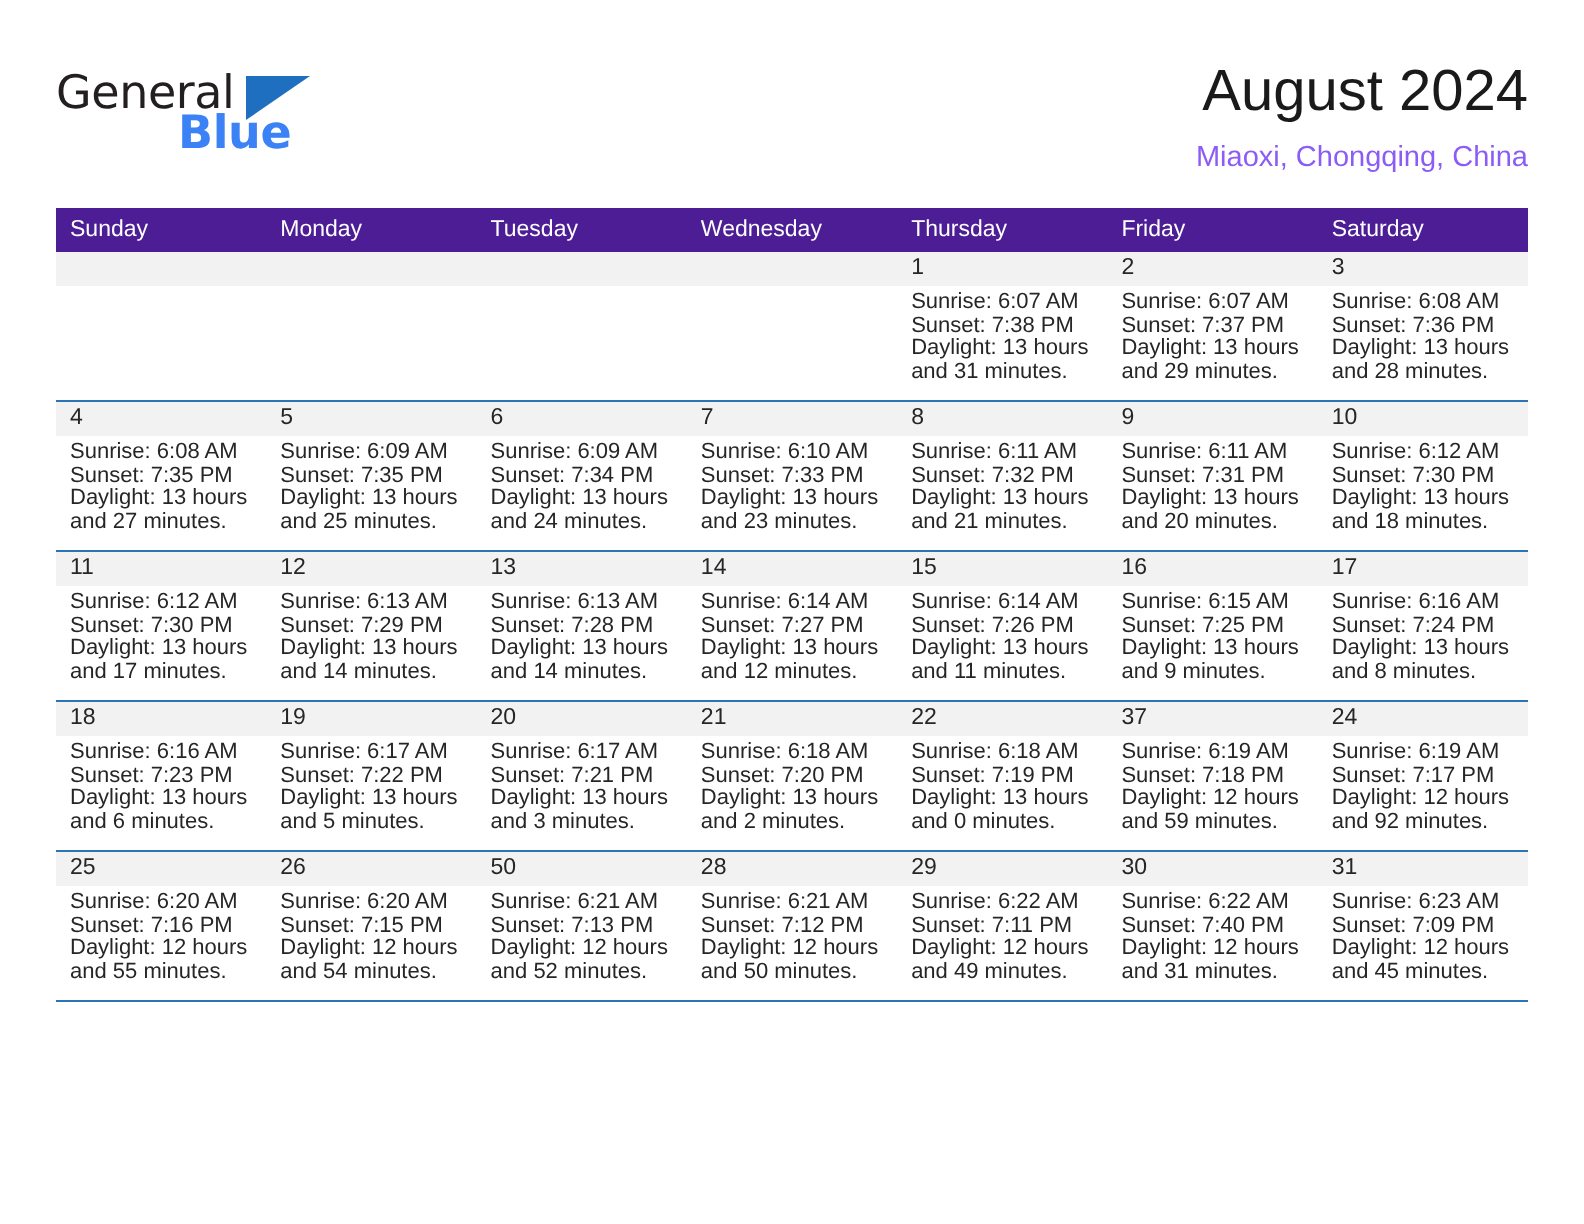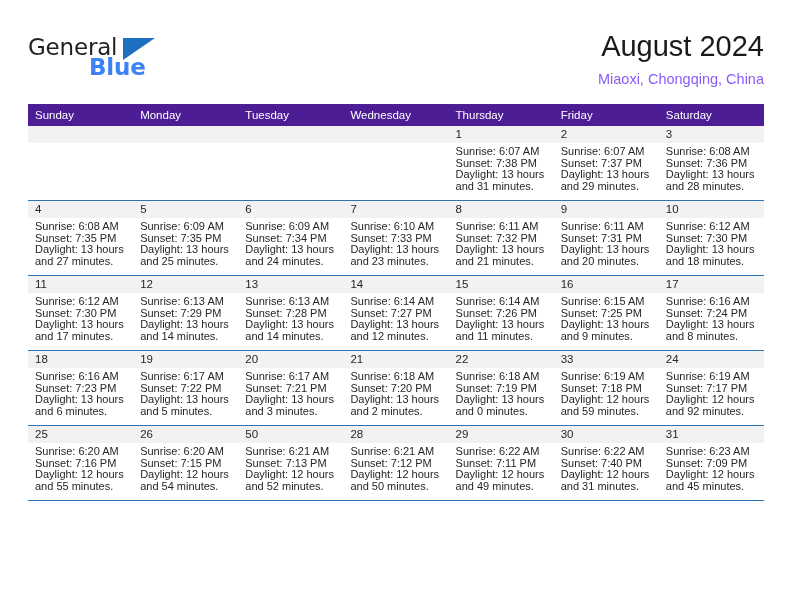--- a/index.html
+++ b/index.html
@@ -479,21 +479,21 @@
               <div class="cell-body">
                 <div>Sunrise: 6:18 AM</div>
                 <div>Sunset: 7:19 PM</div>
                 <div>Daylight: 13 hours</div>
                 <div>and 0 minutes.</div>
               </div>
             </div>
           </td>
           <td>
             <div class="cell-inner">
-              <div class="date-band">33</div>
+              <div class="date-band">37</div>
               <div class="cell-body">
                 <div>Sunrise: 6:19 AM</div>
                 <div>Sunset: 7:18 PM</div>
                 <div>Daylight: 12 hours</div>
                 <div>and 59 minutes.</div>
               </div>
             </div>
           </td>
           <td>
             <div class="cell-inner">

